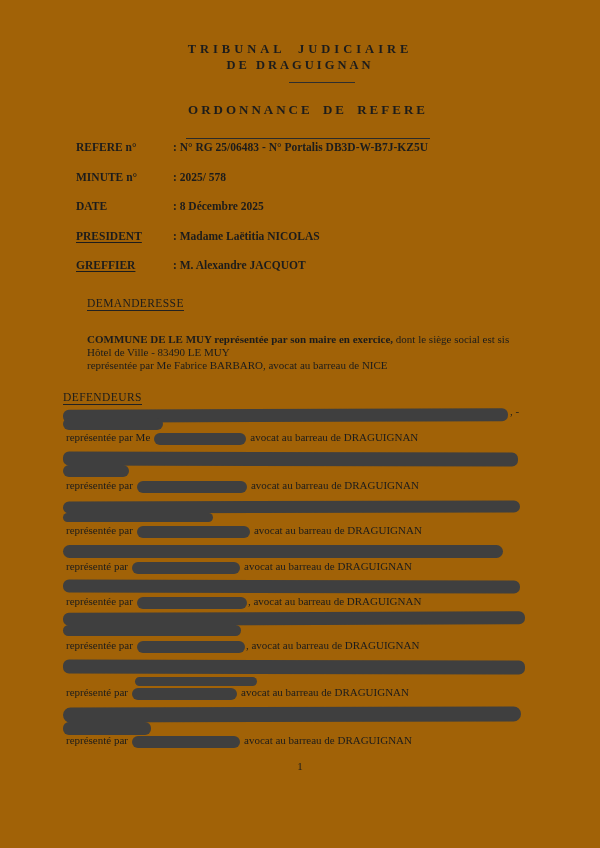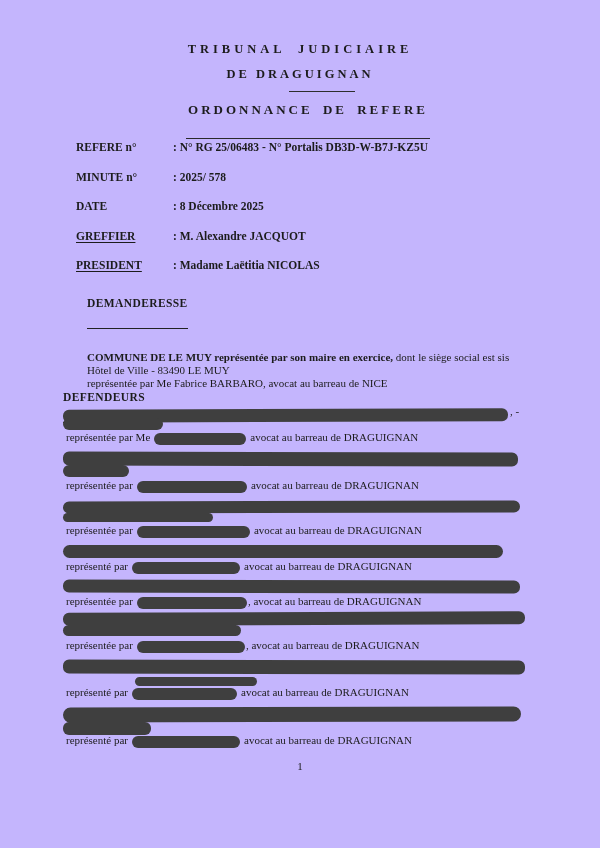--- a/index.html
+++ b/index.html
@@ -1,36 +1,36 @@
 <!DOCTYPE html>
 <html style="--redact: #3f3f3f; --ink: #1c1c1c;"><head>
 <meta charset="utf-8">
 <style>
   :root{ --redact:#3f3f3f; --ink:#1c1c1c; }
   html,body{ margin:0; padding:0; background:#ffffff; }
   .page{
-    position:relative; width:600px; height:848px; background:#c4b5fd;
+    position:relative; width:600px; height:848px; background:#a16207;
     font-family:"Liberation Serif", serif; color:var(--ink); overflow:hidden;
   }
   
   .court{ position:absolute; top:42px; left:0; right:0; text-align:center; }
   .court .l1{ font-size:12.5px; font-weight:bold; letter-spacing:4px; word-spacing:6px; }
-  .court .l2{ font-size:12.5px; font-weight:bold; letter-spacing:3px; margin-top:10px; }
+  .court .l2{ font-size:12.5px; font-weight:bold; letter-spacing:3px; margin-top:1px; }
   .court .rule{ width:66px; height:0; border-top:1.8px solid #2e2e2e; margin:9px auto 0 auto; transform:translateX(22px); }
   .doc-title-wrap{ position:absolute; top:100px; left:0; right:0; text-align:center; }
   .doc-title{ display:inline-block; font-size:13px; font-weight:bold; letter-spacing:3px; word-spacing:4px;
     border-bottom:1.6px solid #2a2a2a; padding:0 2px 20px 2px; transform:translateX(8px); }
   
   .fields{ position:absolute; left:76px; top:141px; display:flex; flex-direction:column; gap:16px; }
   .frow{ display:flex; font-size:11.5px; font-weight:bold; line-height:13.6px; }
   .flabel{ width:97px; flex:0 0 97px; }
   .flabel.u{ text-decoration:underline; text-underline-offset:2px; }
   .fvalue{ white-space:nowrap; }
   
-  .heading{ display:inline-block; font-size:11.5px; font-weight:bold; border-bottom:1.5px solid #222; padding-bottom:19px; letter-spacing:.4px; }
+  .heading{ display:inline-block; font-size:11.5px; font-weight:normal; border-bottom:1.5px solid #222; padding-bottom:1px; letter-spacing:.4px; }
   .demanderesse{ position:absolute; left:87px; top:293px; width:460px; }
   .dem-par{ margin-top:22px; font-size:11px; line-height:13px; }
   .b{ font-weight:bold; }
   
   .defs-heading{ position:absolute; left:63px; top:387px; }
   .abs{ position:absolute; }
   .bar{ display:inline-block; background:var(--redact); border-radius:6px; vertical-align:middle; }
   .bar.blk{ display:block; }
   .rep{ font-size:11px; line-height:13px; white-space:nowrap; }
   .rep .bar{ margin:0 4px -2px 4px; height:12px; border-radius:6px; }
@@ -59,26 +59,26 @@
     </div>
     <div class="frow">
       <span class="flabel">MINUTE n°</span>
       <span class="fvalue">: 2025/ 578</span>
     </div>
     <div class="frow">
       <span class="flabel">DATE</span>
       <span class="fvalue">: 8 Décembre 2025</span>
     </div>
     <div class="frow">
+      <span class="flabel u">PRESIDENT</span>
+      <span class="fvalue">: Madame Laëtitia NICOLAS</span>
+    </div>
+    <div class="frow">
       <span class="flabel u">GREFFIER</span>
       <span class="fvalue">: M. Alexandre JACQUOT</span>
-    </div>
-    <div class="frow">
-      <span class="flabel u">PRESIDENT</span>
-      <span class="fvalue">: Madame Laëtitia NICOLAS</span>
     </div>
   </div>
 
   <div class="demanderesse">
     <span class="heading">DEMANDERESSE</span>
     <div class="dem-par">
       <span class="b">COMMUNE DE LE MUY représentée par son maire en exercice,</span><span> dont le siège social est sis</span><br>
       <span>Hôtel de Ville - 83490 LE MUY</span><br>
       <span>représentée par Me Fabrice BARBARO, avocat au barreau de NICE</span>
     </div>

